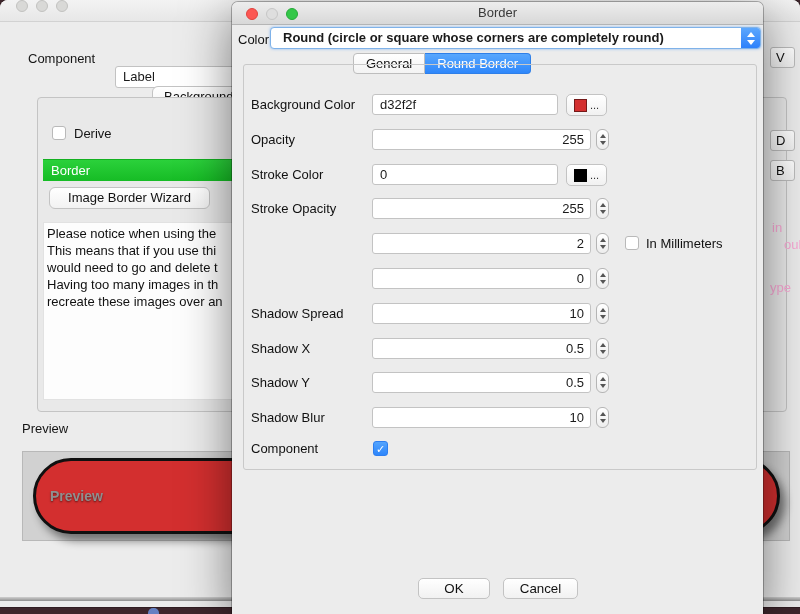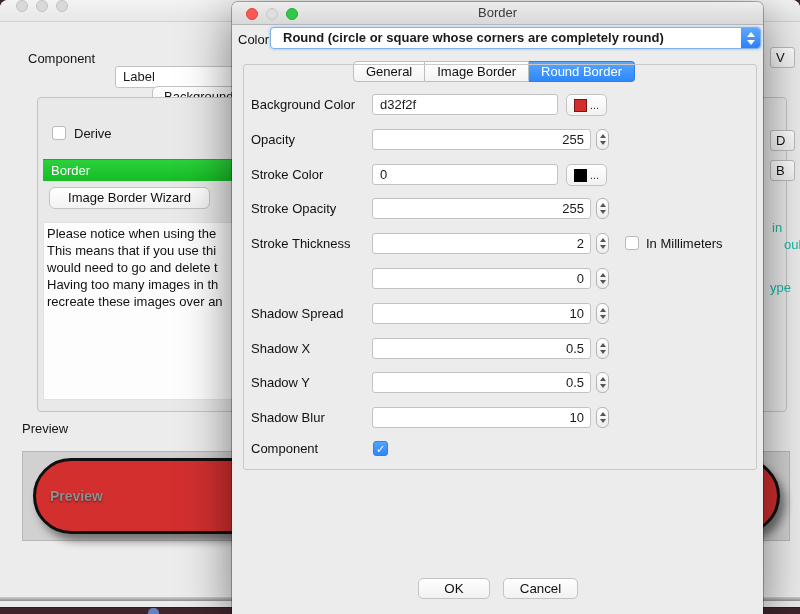--- a/index.html
+++ b/index.html
@@ -16,21 +16,21 @@
   .static-label { position:absolute; color:#151515; }
   .field { position:absolute; background:#fff; border:1px solid #c2c2c2; border-radius:3px; line-height:20px; padding-left:7px; overflow:hidden; white-space:nowrap; }
   .mac-btn { position:absolute; background:linear-gradient(#ffffff,#f2f2f2); border:1px solid #c3c3c3; border-radius:6px; text-align:center; line-height:20px; overflow:hidden; white-space:nowrap; color:#111; }
 
   .group-panel { position:absolute; left:37px; top:97px; width:750px; height:315px; background:#e9e9e9; border:1px solid #c4c4c4; border-radius:4px; }
   .checkbox { position:absolute; width:14px; height:14px; background:#fff; border:1px solid #b9b9b9; border-radius:3px; }
   .green-row { position:absolute; left:43px; top:159px; width:620px; height:22px; background:linear-gradient(#2bd13b,#16bc25); border-top:1px solid #13b021; color:#fff; line-height:21px; padding-left:8px; }
   .textbox { position:absolute; left:43px; top:222px; width:650px; height:178px; background:#fdfdfd; border:1px solid #e2e2e2; padding:2px 0 0 3px; line-height:17px; white-space:pre-line; color:#111; }
 
   .frag-btn { position:absolute; width:25px; height:21px; background:linear-gradient(#fff,#f0f0f0); border:1px solid #bbb; border-radius:3px; line-height:19px; padding-left:5px; color:#111; }
-  .frag-text { position:absolute; color:#14b8a6; }
+  .frag-text { position:absolute; color:#f9a8d4; }
 
   .preview-box { position:absolute; left:22px; top:451px; width:768px; height:90px; background:#d1d1d1; border:1px solid #b8b8b8; }
   .capsule { position:absolute; left:33px; top:458px; width:747px; height:76px; background:#d32f2f; border:3px solid #101010; border-radius:44px; box-shadow:5px 7px 8px rgba(0,0,0,.45); }
   .capsule-label { position:absolute; left:14px; top:27px; font-weight:bold; font-size:14px; color:#8f8f8f; text-shadow:0 1px 2px rgba(0,0,0,.55); }
   .bottom-divider { position:absolute; left:0; top:597px; width:800px; height:4px; background:linear-gradient(#cfcfcf,#8f8f8f); }
   .blue-nub { position:absolute; left:148px; top:608px; width:11px; height:6px; background:#6f97e8; border-radius:5px 5px 0 0; opacity:.8; }
 
   
   .dialog { position:absolute; left:232px; top:2px; width:531px; height:612px; z-index:10; background:#ececec; border-radius:6px 6px 0 0; box-shadow:0 0 0 1px rgba(0,0,0,.28), 0 14px 50px rgba(0,0,0,.5); }
   .dlg-titlebar { position:absolute; left:0; top:0; width:100%; height:23px; background:linear-gradient(#ededed,#d8d8d8); border-bottom:1px solid #b5b5b5; border-radius:6px 6px 0 0; }
@@ -39,21 +39,21 @@
   .light.gray  { left:34px; background:#dedede; border:1px solid #c6c6c6; }
   .light.green { left:54px; background:#33c748; border:1px solid #26aa39; }
   .dlg-title { position:absolute; left:0; top:0; width:100%; text-align:center; line-height:22px; color:#3a3a3a; }
 
   .type-label { position:absolute; left:6px; top:27px; line-height:22px; color:#111; }
   .combo { position:absolute; left:38px; top:25px; width:491px; height:22px; background:#fff; border:1px solid #7fb2e9; border-radius:4px; box-shadow:0 0 3px rgba(64,145,250,.55); line-height:20px; padding-left:12px; overflow:hidden; white-space:nowrap;font-weight:bold; }
   .combo-cap { position:absolute; right:-1px; top:-1px; width:20px; height:22px; background:linear-gradient(#5fa9fd,#2a7ffb); border-radius:0 4px 4px 0; display:flex; flex-direction:column; align-items:center; justify-content:center; gap:3px; }
   .chev-up { width:0; height:0; border-left:4px solid transparent; border-right:4px solid transparent; border-bottom:5px solid #fff; }
   .chev-down { width:0; height:0; border-left:4px solid transparent; border-right:4px solid transparent; border-top:5px solid #fff; }
 
-  .tabs { position:absolute; left:121px; top:51px; height:29px; display:flex;align-items:flex-end; }
+  .tabs { position:absolute; left:121px; top:51px; height:29px; display:flex; }
   .tab { height:21px; line-height:20px; text-align:center; padding:0 12px; background:linear-gradient(#ffffff,#f3f3f3); border:1px solid #bdbdbd; border-left-width:0; color:#111; cursor:default; }
   .tab:first-child { border-left-width:1px; border-radius:4px 0 0 4px; }
   .tab:last-child { border-radius:0 4px 4px 0; }
   .tab.active { background:linear-gradient(#58a7fd,#2e87fb); border-color:#2e7fe8; color:#fff; }
 
   .panel { position:absolute; left:11px; top:62px; width:514px; height:406px; border:1px solid #c9c9c9; border-radius:3px; }
   .form-row { position:absolute; left:0; width:100%; height:22px; }
   .f-label { position:absolute; left:7px; top:0; line-height:22px; color:#111; }
   .f-field { position:absolute; top:0; height:21px; background:#fff; border:1px solid #c3c3c3; border-radius:3px; line-height:19px; overflow:hidden; }
   .f-field.color { left:128px; width:186px; padding-left:7px; }
@@ -132,21 +132,20 @@
     <div class="combo">
       <span>Round (circle or square whose corners are completely round)</span>
       <span class="combo-cap">
           <span class="chev-up"></span>
           <span class="chev-down"></span>
         </span>
     </div>
 
     <div class="tabs" id="tabs">
         <div class="tab">General</div>
-        <div class="tab">Image Border</div>
         <div class="tab active">Round Border</div>
       </div>
 
     <div class="panel" id="form-panel">
         <div class="form-row" style="top: 29px;">
           <div class="f-label">Background Color</div>
           <div class="f-field color">d32f2f</div>
           <div class="swatch-btn">
             <div class="swatch" style="background: rgb(211, 47, 47); border-color: rgba(0, 0, 0, 0.45);"></div>
             <div class="dots">...</div>
@@ -170,21 +169,20 @@
         </div>
         <div class="form-row" style="top: 133px;">
           <div class="f-label">Stroke Opacity</div>
           <div class="f-field num">255</div>
           <div class="stepper">
             <div class="tri-up"></div>
             <div class="tri-down"></div>
           </div>
         </div>
         <div class="form-row" style="top: 168px;">
-          <div class="f-label">Stroke Thickness</div>
           <div class="f-field num">2</div>
           <div class="stepper">
             <div class="tri-up"></div>
             <div class="tri-down"></div>
           </div>
           <div class="cb" style="left: 381px;"></div>
           <div class="mm-label">In Millimeters</div>
         </div>
         <div class="form-row" style="top: 203px;">
           <div class="f-field num">0</div>

